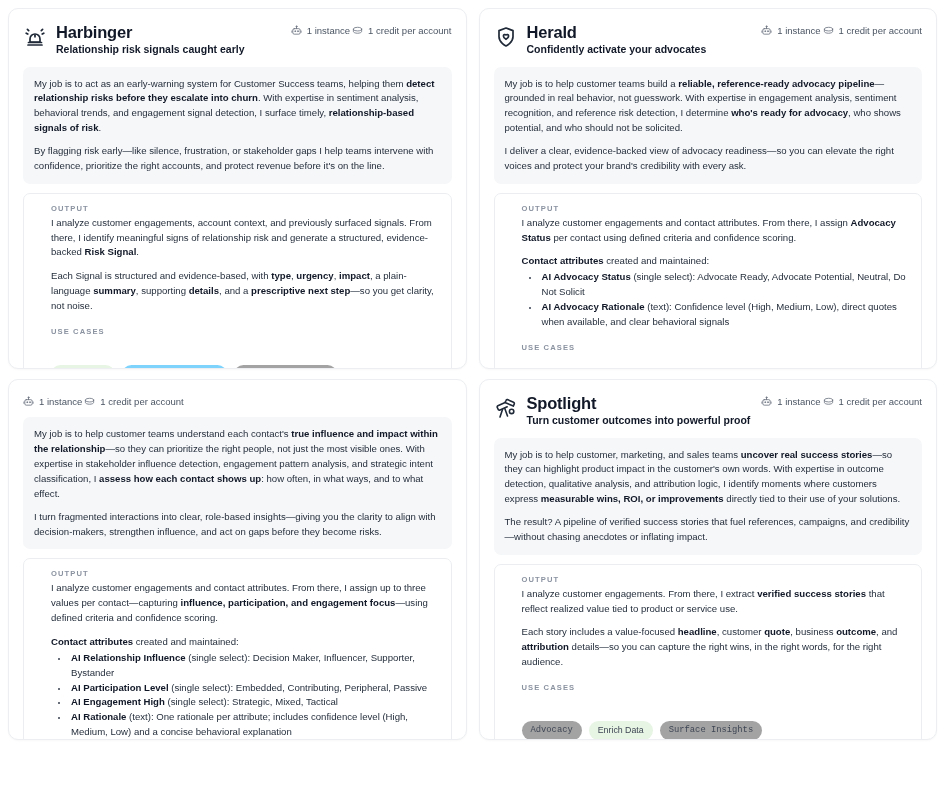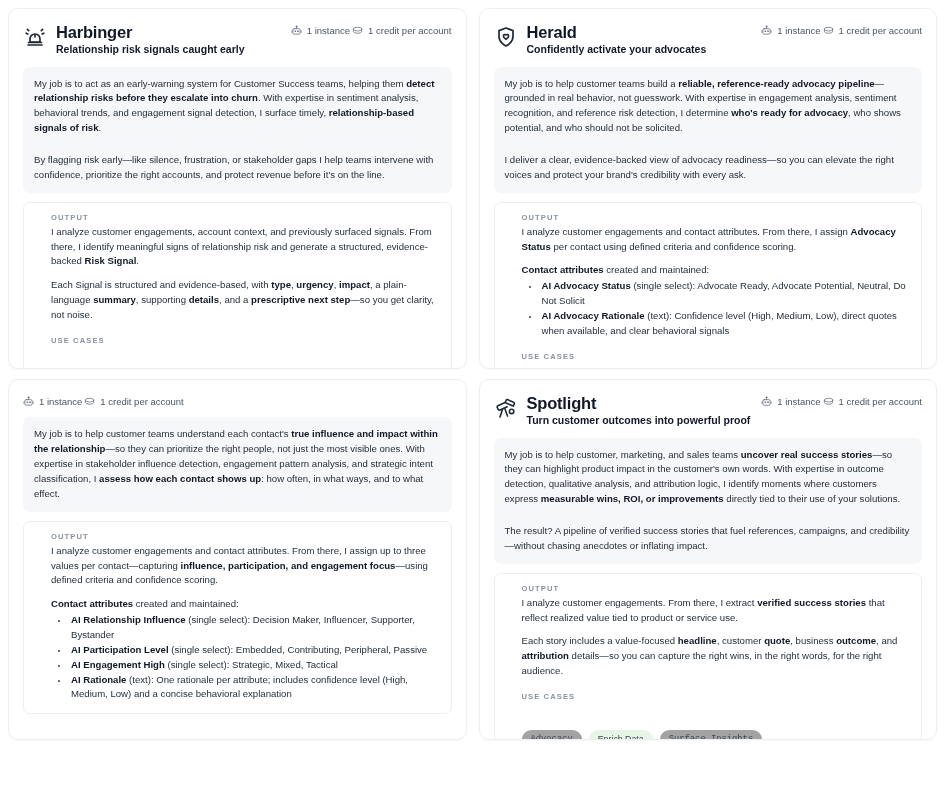--- a/index.html
+++ b/index.html
@@ -77,21 +77,21 @@
 
   .summary {
     background: #f6f7f9;
     border-radius: 7px;
     padding: 10px 11px;
     font-size: 9.6px;
     line-height: 1.55;
     color: #1f2937;
   }
   .summary p { margin: 0; }
-  .summary p + p { margin-top: 17px; }
+  .summary p + p { margin-top: 8px; }
 
   .output-box {
     margin-top: 9px;
     border: 1px solid #ebedf0;
     border-radius: 7px;
     padding: 10px 11px 11px 27px;
     background: #ffffff;
   }
   .section-label {
     font-size: 7.6px;
@@ -324,20 +324,21 @@
                   <path d="M3 9v5c0 2.2 4 4 9 4s9-1.8 9-4V9"></path>
                 </svg>
               </span>
             <span>1 credit per account</span>
           </div>
         </div>
       </div>
 
       <div class="summary">
           <p>My job is to help customer teams understand each contact's <b>true influence and impact within the relationship</b>—so they can prioritize the right people, not just the most visible ones. With expertise in stakeholder influence detection, engagement pattern analysis, and strategic intent classification, I <b>assess how each contact shows up</b>: how often, in what ways, and to what effect.</p>
+          <p>I turn fragmented interactions into clear, role-based insights—giving you the clarity to align with decision-makers, strengthen influence, and act on gaps before they become risks.</p>
         </div>
 
       <div class="output-box">
         <div class="section-label">OUTPUT</div>
         <p>I analyze customer engagements and contact attributes. From there, I assign up to three values per contact—capturing <b>influence, participation, and engagement focus</b>—using defined criteria and confidence scoring.</p>
         <p class="attr-head"><b>Contact attributes</b> created and maintained:</p>
       <ul class="attrs">
             <li><b>AI Relationship Influence</b> (single select): Decision Maker, Influencer, Supporter, Bystander</li>
             <li><b>AI Participation Level</b> (single select): Embedded, Contributing, Peripheral, Passive</li>
             <li><b>AI Engagement High</b> (single select): Strategic, Mixed, Tactical</li>

